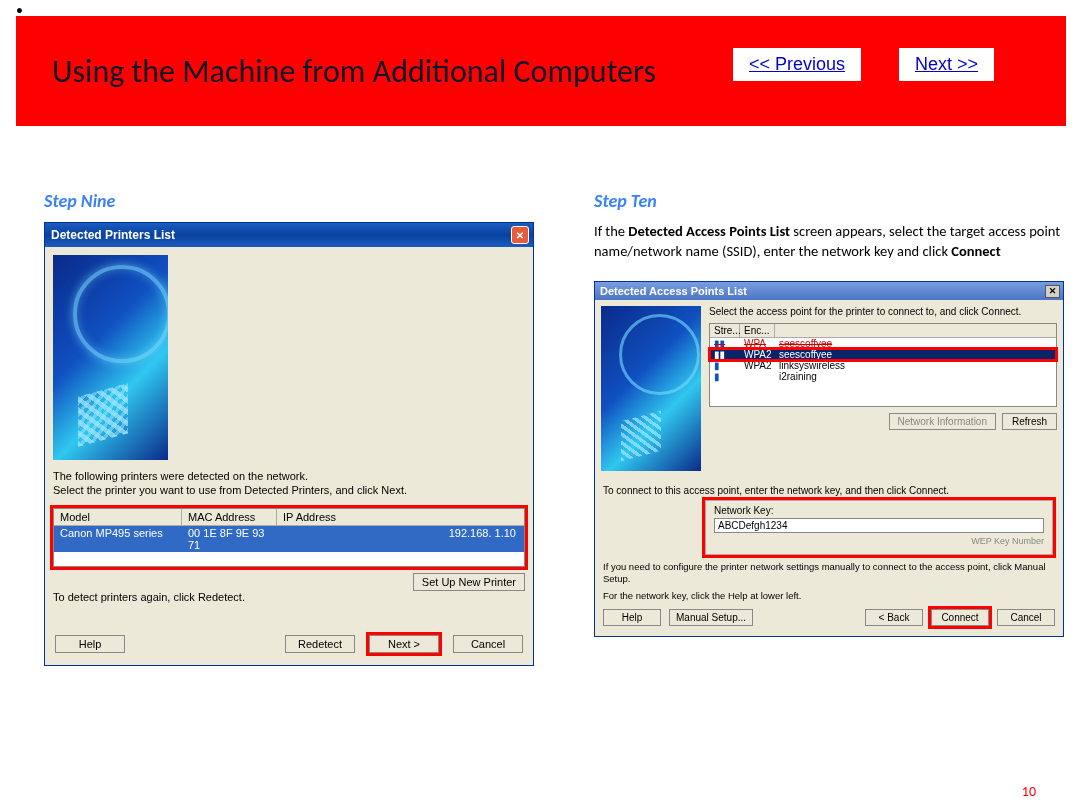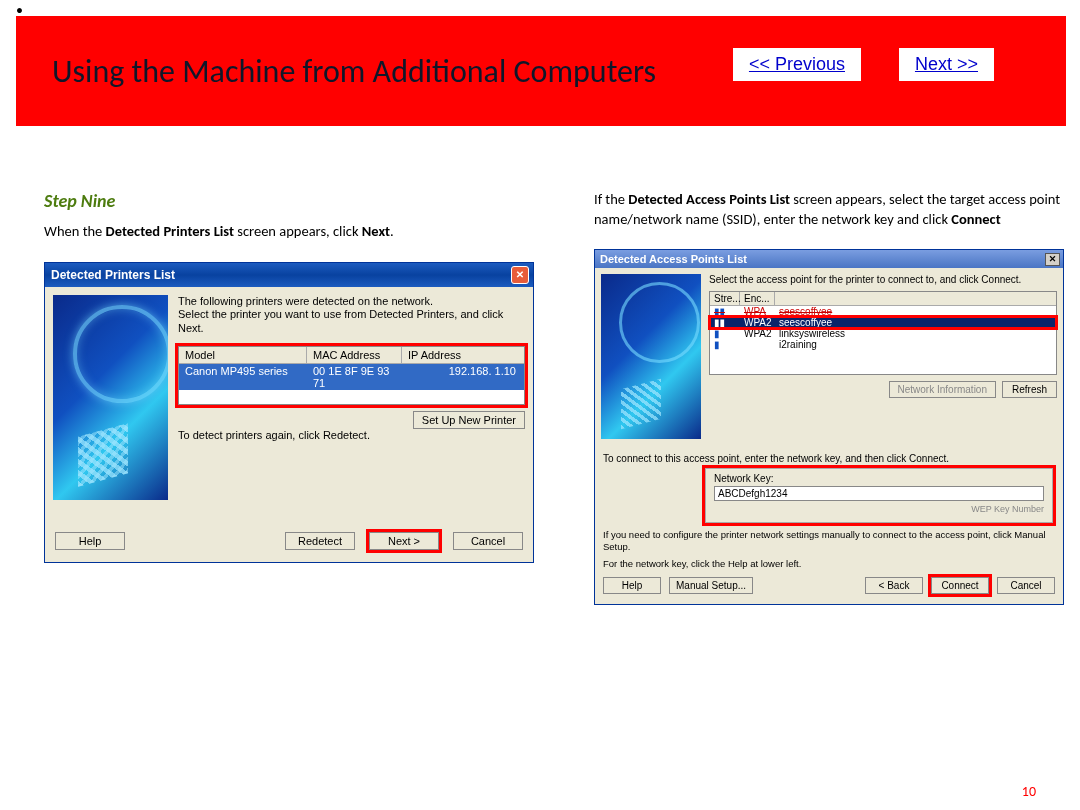--- a/index.html
+++ b/index.html
@@ -51,21 +51,21 @@
     position: absolute;
     top: 190px;
     left: 44px;
     right: 44px;
     bottom: 40px;
     display: flex;
     gap: 60px;
   }
   .col { flex: 1; }
   .step-label {
-    color: #4d7c0f;
+    color: #3b82f6;
     font-weight: bold;
     font-style: italic;
     font-size: 18px;
     margin-bottom: 10px;
   }
   .step-desc {
     font-size: 14.5px;
     line-height: 1.35;
     margin-bottom: 20px;
   }
@@ -91,21 +91,21 @@
     margin-left: auto;
     width: 18px; height: 18px;
     background: #e85c3a;
     border: 1px solid #fff;
     border-radius: 3px;
     color: #fff;
     font-size: 10px;
     display: flex; align-items: center; justify-content: center;
     font-weight: bold;
   }
-  .dlg1-body { display: flex; padding: 8px; gap: 10px; }
+  .dlg1-body { display: flex; padding: 8px; gap: 10px; flex-direction: column; }
   .sidebar-img {
     width: 115px; height: 205px;
     background: linear-gradient(135deg, #0a2a8a 0%, #1050c0 40%, #30c8f0 65%, #0a2a8a 100%);
     position: relative;
     overflow: hidden;
   }
   .sidebar-img::before {
     content: "";
     position: absolute;
     width: 90px; height: 90px;
@@ -295,23 +295,20 @@
 <div class="red-banner">
   <div class="banner-title">Using the Machine from Additional Computers</div>
   <button class="nav-btn nav-prev">&lt;&lt; Previous</button>
   <button class="nav-btn nav-next">Next &gt;&gt;</button>
 </div>
 
 <div class="content">
 
   <div class="col">
     <div class="step-label">Step Nine</div>
-    <div class="step-desc">
-      <span>When the </span><b>Detected Printers List</b><span> screen appears, click </span><b>Next</b><span>.</span>
-    </div>
 
     <div class="dialog1">
       <div class="titlebar1">
         <span>Detected Printers List</span>
         <div class="closebtn">✕</div>
       </div>
       <div class="dlg1-body">
         <div class="sidebar-img"></div>
         <div class="dlg1-right">
           <div class="instr" style="white-space: pre-line;">The following printers were detected on the network.
@@ -337,20 +334,21 @@
         <button class="winbtn">Help</button>
         <div class="spacer"></div>
         <button class="winbtn">Redetect</button>
         <button class="winbtn red-outline">Next &gt;</button>
         <button class="winbtn">Cancel</button>
       </div>
     </div>
   </div>
 
   <div class="col">
+    <div class="step-label">Step Ten</div>
     <div class="step-desc">
       <span>If the </span><b>Detected Access Points List</b><span> screen appears, select the target access point name/network name (SSID), enter the network key and click </span><b>Connect</b><span></span>
     </div>
 
     <div class="dialog2">
       <div class="titlebar2">
         <span>Detected Access Points List</span>
         <div class="closebtn">✕</div>
       </div>
       <div class="dlg2-body">

